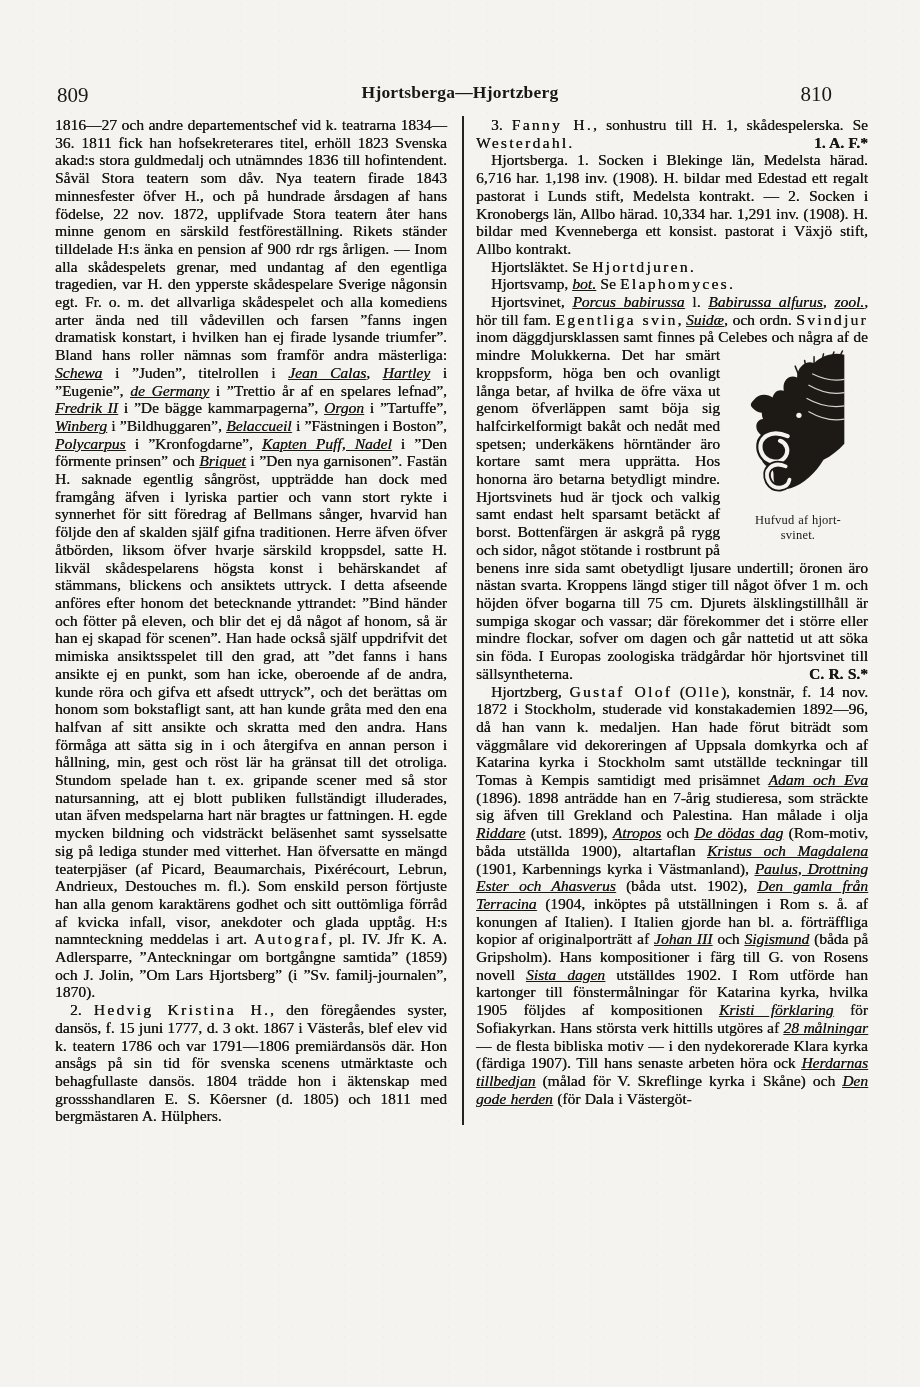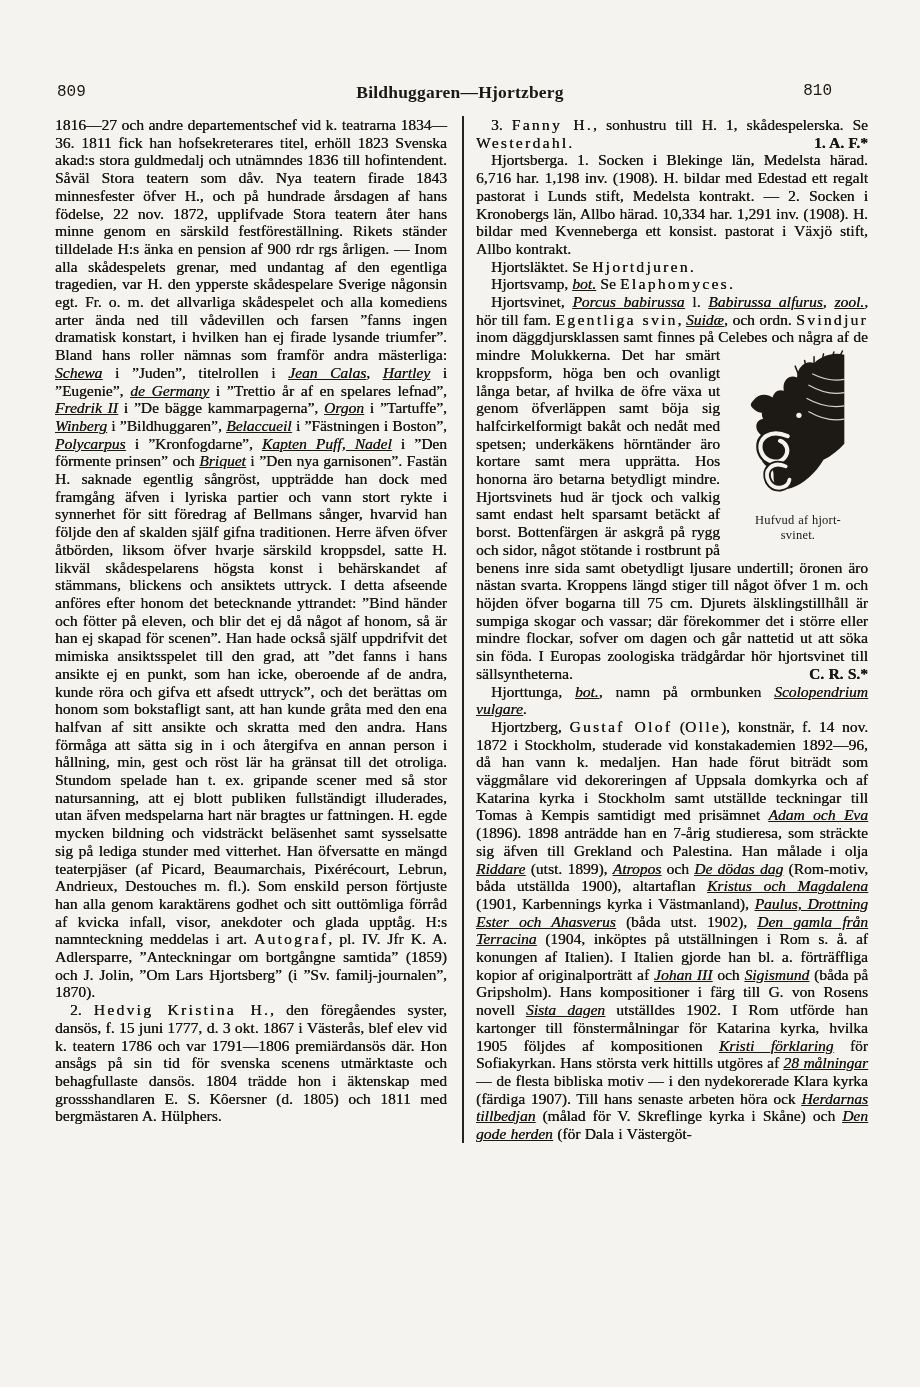--- a/index.html
+++ b/index.html
@@ -11,21 +11,21 @@
     width:920px; height:1387px;
     background:#f4f3ef;
     background-image: radial-gradient(#ebeae5 0.5px, transparent 0.6px);
     background-size: 13px 9px;
     color:#1b1713;
     font-family:"Liberation Serif","DejaVu Serif",serif;
     overflow:hidden;
   }
 
   .page-header { position:absolute; top:82px; left:55px; width:810px; height:24px; }
-  .pn { font-size:16px;font-family:Liberation Mono, monospace; }
+  .pn { font-size:21px; }
   .pn-left  { position:absolute; left:2px; top:1px; }
   .pn-right { position:absolute; right:33px; top:0; }
   .running-title {
     position:absolute; left:0; right:0; top:0;
     text-align:center; font-weight:700; font-size:17.5px; letter-spacing:0.2px;
   }
 
   .columns { position:absolute; top:116px; left:55px; width:813px; display:flex; align-items:stretch; }
   .col {
     width:398px;
@@ -47,21 +47,21 @@
   .figure { float:right; width:140px; margin:3px 0 2px 8px; text-align:center; text-indent:0; }
   .figure svg { display:block; margin:0 auto 3px; }
   .fig-caption { display:block; font-weight:400; font-size:12.5px; line-height:15px; letter-spacing:0.2px; text-shadow:none; }
 </style>
 </head>
 <body>
 
 <div class="page">
   <header class="page-header">
     <span class="pn pn-left">809</span>
-    <span class="running-title">Bildhuggaren—Hjortzberg</span>
+    <span class="running-title">Hjortsberga—Hjortzberg</span>
     <span class="pn pn-right">810</span>
   </header>
   <main class="columns">
     <div class="col col-left" id="col-left">
         <p class="para"><span>1816—27 och andre departementschef vid k. teatrarna 1834—36. 1811 fick han hofsekreterares titel, erhöll 1823 Svenska akad:s stora guldmedalj och utnämndes 1836 till hofintendent. Såväl Stora teatern som dåv. Nya teatern firade 1843 minnesfester öfver H., och på hundrade årsdagen af hans födelse, 22 nov. 1872, upplifvade Stora teatern åter hans minne genom en särskild festföreställning. Rikets ständer tilldelade H:s änka en pension af 900 rdr rgs årligen. — Inom alla skådespelets grenar, med undantag af den egentliga tragedien, var H. den ypperste skådespelare Sverige någonsin egt. Fr. o. m. det allvarliga skådespelet och alla komediens arter ända ned till vådevillen och farsen ”fanns ingen dramatisk konstart, i hvilken han ej firade lysande triumfer”. Bland hans roller nämnas som framför andra mästerliga: </span><span class="seg-i">Schewa</span><span> i ”Juden”, titelrollen i </span><span class="seg-i">Jean Calas</span><span>, </span><span class="seg-i">Hartley</span><span> i ”Eugenie”, </span><span class="seg-i">de Germany</span><span> i ”Trettio år af en spelares lefnad”, </span><span class="seg-i">Fredrik II</span><span> i ”De bägge kammarpagerna”, </span><span class="seg-i">Orgon</span><span> i ”Tartuffe”, </span><span class="seg-i">Winberg</span><span> i ”Bildhuggaren”, </span><span class="seg-i">Belaccueil</span><span> i ”Fästningen i Boston”, </span><span class="seg-i">Polycarpus</span><span> i ”Kronfogdarne”, </span><span class="seg-i">Kapten Puff, Nadel</span><span> i ”Den förmente prinsen” och </span><span class="seg-i">Briquet</span><span> i ”Den nya garnisonen”. Fastän H. saknade egentlig sångröst, uppträdde han dock med framgång äfven i lyriska partier och vann stort rykte i synnerhet för sitt föredrag af Bellmans sånger, hvarvid han följde den af skalden själf gifna traditionen. Herre äfven öfver åtbörden, liksom öfver hvarje särskild kroppsdel, satte H. likväl skådespelarens högsta konst i behärskandet af stämmans, blickens och ansiktets uttryck. I detta afseende anföres efter honom det betecknande yttrandet: ”Bind händer och fötter på eleven, och blir det ej då något af honom, så är han ej skapad för scenen”. Han hade också själf uppdrifvit det mimiska ansiktsspelet till den grad, att ”det fanns i hans ansikte ej en punkt, som han icke, oberoende af de andra, kunde röra och gifva ett afsedt uttryck”, och det berättas om honom som bokstafligt sant, att han kunde gråta med den ena halfvan af sitt ansikte och skratta med den andra. Hans förmåga att sätta sig in i och återgifva en annan person i hållning, min, gest och röst lär ha gränsat till det otroliga. Stundom spelade han t. ex. gripande scener med så stor natursanning, att ej blott publiken fullständigt illuderades, utan äfven medspelarna hart när bragtes ur fattningen. H. egde mycken bildning och vidsträckt beläsenhet samt sysselsatte sig på lediga stunder med vitterhet. Han öfversatte en mängd teaterpjäser (af Picard, Beaumarchais, Pixérécourt, Lebrun, Andrieux, Destouches m. fl.). Som enskild person förtjuste han alla genom karaktärens godhet och sitt outtömliga förråd af kvicka infall, visor, anekdoter och glada upptåg. H:s namnteckning meddelas i art. </span><span class="seg-sp">Autograf</span><span>, pl. IV. Jfr K. A. Adlersparre, ”Anteckningar om bortgångne samtida” (1859) och J. Jolin, ”Om Lars Hjortsberg” (i ”Sv. familj-journalen”, 1870).</span></p>
         <p class="para indent"><span>2. </span><span class="seg-sp">Hedvig Kristina H.</span><span>, den föregåendes syster, dansös, f. 15 juni 1777, d. 3 okt. 1867 i Västerås, blef elev vid k. teatern 1786 och var 1791—1806 premiärdansös där. Hon ansågs på sin tid för svenska scenens utmärktaste och behagfullaste dansös. 1804 trädde hon i äktenskap med grossshandlaren E. S. Kôersner (d. 1805) och 1811 med bergmästaren A. Hülphers.</span></p>
       </div>
     <div class="col col-right" id="col-right">
         <p class="para indent"><span>3. </span><span class="seg-sp">Fanny H.</span><span>, sonhustru till H. 1, skådespelerska. Se </span><span class="seg-sp">Westerdahl</span><span>.</span><span class="sig">1. A. F.*</span></p>
         <p class="para indent"><span class="seg-b">Hjortsberga.</span><span> 1. Socken i Blekinge län, Medelsta härad. 6,716 har. 1,198 inv. (1908). H. bildar med Edestad ett regalt pastorat i Lunds stift, Medelsta kontrakt. — 2. Socken i Kronobergs län, Allbo härad. 10,334 har. 1,291 inv. (1908). H. bildar med Kvenneberga ett konsist. pastorat i Växjö stift, Allbo kontrakt.</span></p>
@@ -88,17 +88,16 @@
         <path d="M64,52 C78,60 92,62 104,60"></path>
         <path d="M66,66 C80,74 94,76 104,74"></path>
       </g>
       <path d="M44,92 C26,84 12,94 16,108 C20,120 36,123 42,113 C46,106 42,99 36,97" fill="none" stroke="#1d1a16" stroke-width="9" stroke-linecap="round"></path>
       <path d="M44,92 C26,84 12,94 16,108 C20,120 36,123 42,113 C46,106 42,99 36,97" fill="none" stroke="#f4f3ef" stroke-width="4.5" stroke-linecap="round"></path>
       <path d="M42,124 C28,118 18,128 24,140 C30,150 44,148 46,138" fill="none" stroke="#1d1a16" stroke-width="8" stroke-linecap="round"></path>
       <path d="M42,124 C28,118 18,128 24,140 C30,150 44,148 46,138" fill="none" stroke="#f4f3ef" stroke-width="4" stroke-linecap="round"></path>
     </svg>
     <span class="fig-caption"><span>Hufvud af hjort-</span><br><span>svinet.</span></span>
   </span><span>Det har smärt kroppsform, höga ben och ovanligt långa betar, af hvilka de öfre växa ut genom öfverläppen samt böja sig halfcirkelformigt bakåt och nedåt med spetsen; underkäkens hörntänder äro kortare samt mera upprätta. Hos honorna äro betarna betydligt mindre. Hjortsvinets hud är tjock och valkig samt endast helt sparsamt betäckt af borst. Bottenfärgen är askgrå på rygg och sidor, något stötande i rostbrunt på benens inre sida samt obetydligt ljusare undertill; öronen äro nästan svarta. Kroppens längd stiger till något öfver 1 m. och höjden öfver bogarna till 75 cm. Djurets älsklingstillhåll är sumpiga skogar och vassar; där förekommer det i större eller mindre flockar, sofver om dagen och går nattetid ut att söka sin föda. I Europas zoologiska trädgårdar hör hjortsvinet till sällsyntheterna.</span><span class="sig">C. R. S.*</span></p>
-        <p class="para indent"><span class="seg-b">Hjorttunga,</span><span> </span><span class="seg-i">bot.</span><span>, namn på ormbunken </span><span class="seg-i">Scolopendrium vulgare</span><span>.</span></p>
         <p class="para indent"><span class="seg-b">Hjortzberg,</span><span> </span><span class="seg-sp">Gustaf Olof</span><span> (</span><span class="seg-sp">Olle</span><span>), konstnär, f. 14 nov. 1872 i Stockholm, studerade vid konstakademien 1892—96, då han vann k. medaljen. Han hade förut biträdt som väggmålare vid dekoreringen af Uppsala domkyrka och af Katarina kyrka i Stockholm samt utställde teckningar till Tomas à Kempis samtidigt med prisämnet </span><span class="seg-i">Adam och Eva</span><span> (1896). 1898 anträdde han en 7-årig studieresa, som sträckte sig äfven till Grekland och Palestina. Han målade i olja </span><span class="seg-i">Riddare</span><span> (utst. 1899), </span><span class="seg-i">Atropos</span><span> och </span><span class="seg-i">De dödas dag</span><span> (Rom-motiv, båda utställda 1900), altartaflan </span><span class="seg-i">Kristus och Magdalena</span><span> (1901, Karbennings kyrka i Västmanland), </span><span class="seg-i">Paulus, Drottning Ester och Ahasverus</span><span> (båda utst. 1902), </span><span class="seg-i">Den gamla från Terracina</span><span> (1904, inköptes på utställningen i Rom s. å. af konungen af Italien). I Italien gjorde han bl. a. förträffliga kopior af originalporträtt af </span><span class="seg-i">Johan III</span><span> och </span><span class="seg-i">Sigismund</span><span> (båda på Gripsholm). Hans kompositioner i färg till G. von Rosens novell </span><span class="seg-i">Sista dagen</span><span> utställdes 1902. I Rom utförde han kartonger till fönstermålningar för Katarina kyrka, hvilka 1905 följdes af kompositionen </span><span class="seg-i">Kristi förklaring</span><span> för Sofiakyrkan. Hans största verk hittills utgöres af </span><span class="seg-i">28 målningar</span><span> — de flesta bibliska motiv — i den nydekorerade Klara kyrka (färdiga 1907). Till hans senaste arbeten höra ock </span><span class="seg-i">Herdarnas tillbedjan</span><span> (målad för V. Skreflinge kyrka i Skåne) och </span><span class="seg-i">Den gode herden</span><span> (för Dala i Västergöt-</span></p>
       </div>
   </main>
 </div>
 
 </body></html>

